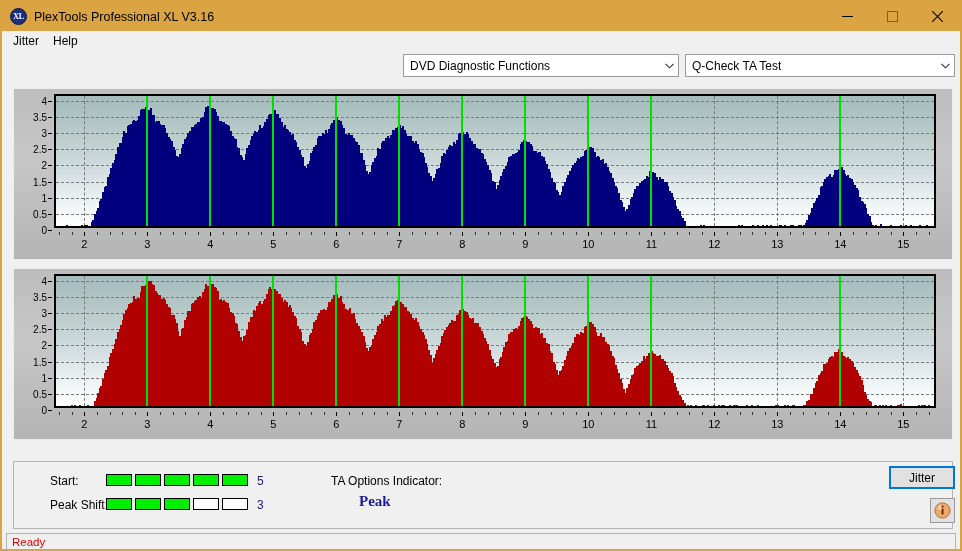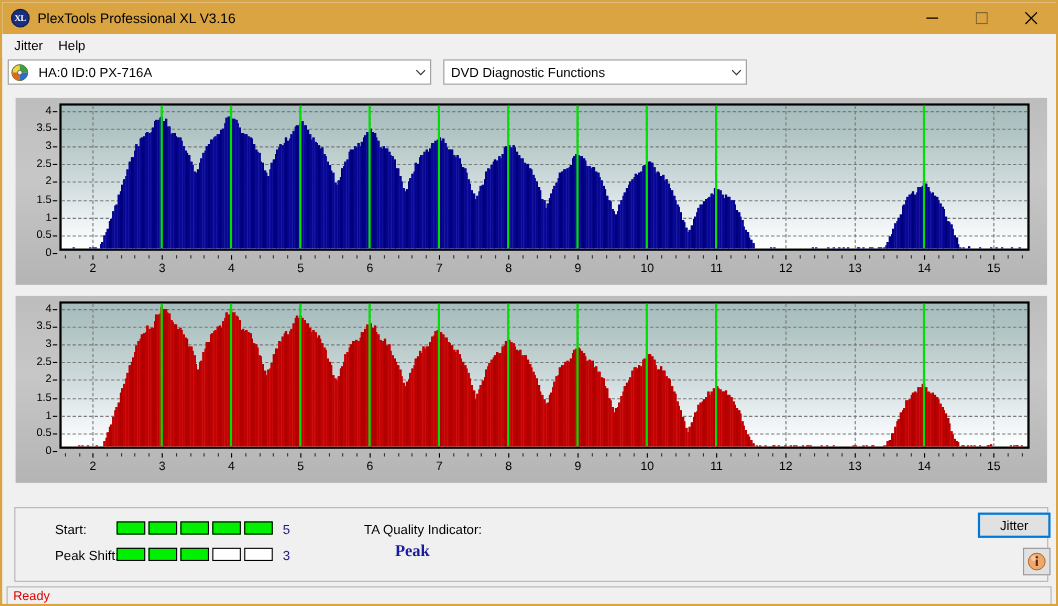--- a/index.html
+++ b/index.html
@@ -260,45 +260,38 @@
     </div>
   </div>
 
   <div class="menubar">
     <div class="menu-item">Jitter</div>
     <div class="menu-item">Help</div>
   </div>
 
   <div class="combo-row">
 
-    <div class="combo" id="combo-drive">
-      <svg class="disc-icon" viewBox="0 0 16 16">
-        <circle cx="8" cy="8" r="7.2" fill="#e8d84a" stroke="#4a4a20" stroke-width="0.8"></circle>
-        <path d="M8 0.8 A7.2 7.2 0 0 1 15.2 8 L8 8 Z" fill="#3aa13a"></path>
-        <path d="M15.2 8 A7.2 7.2 0 0 1 8 15.2 L8 8 Z" fill="#2b6fc4"></path>
-        <path d="M8 15.2 A7.2 7.2 0 0 1 0.8 8 L8 8 Z" fill="#d96a1e"></path>
-        <circle cx="8" cy="8" r="2.1" fill="#f2f2f2" stroke="#555" stroke-width="0.7"></circle>
-      </svg>
-      <span class="combo-label">HA:0 ID:0  PX-716A</span>
-      <span class="combo-arrow">
-        <svg width="9" height="6" viewBox="0 0 9 6">
-            <path d="M0.5 0.8 L4.5 4.8 L8.5 0.8" fill="none" stroke="#333" stroke-width="1.1"></path>
-          </svg>
-      </span>
-    </div>
 
     <div class="combo" id="combo-func">
       <span class="combo-label">DVD Diagnostic Functions</span>
       <span class="combo-arrow">
         <svg width="9" height="6" viewBox="0 0 9 6">
             <path d="M0.5 0.8 L4.5 4.8 L8.5 0.8" fill="none" stroke="#333" stroke-width="1.1"></path>
           </svg>
       </span>
     </div>
 
+    <div class="combo" id="combo-test">
+      <span class="combo-label">Q-Check TA Test</span>
+      <span class="combo-arrow">
+        <svg width="9" height="6" viewBox="0 0 9 6">
+            <path d="M0.5 0.8 L4.5 4.8 L8.5 0.8" fill="none" stroke="#333" stroke-width="1.1"></path>
+          </svg>
+      </span>
+    </div>
   </div>
 
   <div class="chart-panel" id="chart-top">
     <div class="ylabels">
         <div class="ylabel" style="top: 141px;">0</div>
         <div class="ytick" style="left: 34px; top: 141px;"></div>
         <div class="ylabel" style="top: 124.855px;">0.5</div>
         <div class="ytick" style="left: 34px; top: 124.855px;"></div>
         <div class="ylabel" style="top: 108.711px;">1</div>
         <div class="ytick" style="left: 34px; top: 108.711px;"></div>
@@ -1478,21 +1471,21 @@
     <div class="res-label" id="peakshift-label">Peak Shift:</div>
     <div class="meter" id="peakshift-meter">
         <div class="seg on"></div>
         <div class="seg on"></div>
         <div class="seg on"></div>
         <div class="seg"></div>
         <div class="seg"></div>
       </div>
     <div class="res-label" id="peakshift-value">3</div>
 
-    <div id="ta-title">TA Quality Indicator:</div>
+    <div id="ta-title">TA Options Indicator:</div>
     <div id="ta-value">Peak</div>
 
     <div class="start-btn">Jitter</div>
     <div class="info-btn">
       <svg width="17" height="17" viewBox="0 0 17 17">
         <circle cx="8.5" cy="8.5" r="7.6" fill="#f0a86a" stroke="#a8642c" stroke-width="0.9"></circle>
         <circle cx="6.2" cy="5.6" r="2.6" fill="#f9d4b4" opacity="0.75"></circle>
         <rect x="7.6" y="6.6" width="1.9" height="6" rx="0.5" fill="#5a2a0a"></rect>
         <circle cx="8.55" cy="4.6" r="1.1" fill="#5a2a0a"></circle>
       </svg>

